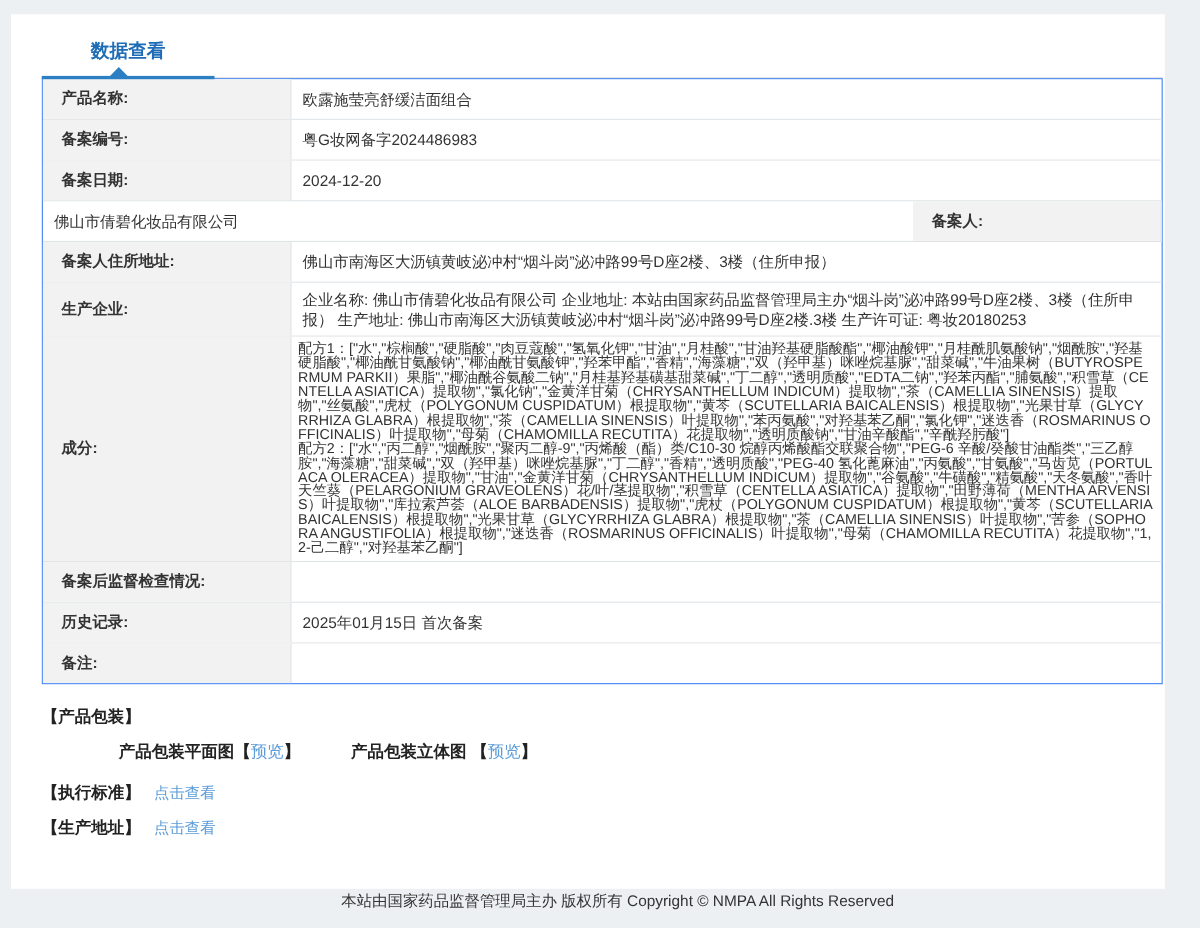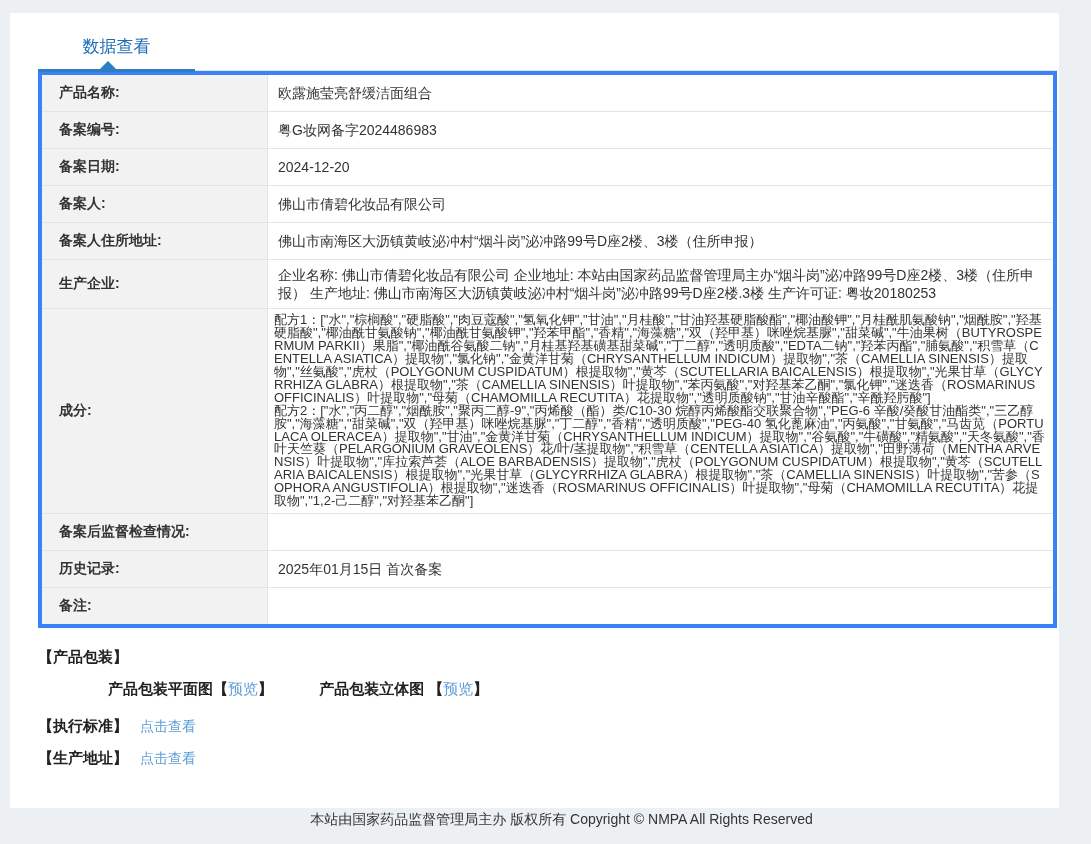--- a/index.html
+++ b/index.html
@@ -18,21 +18,21 @@
     background: #ffffff;
     box-sizing: border-box;
     padding: 0 0 0 0;
   }
   
   .tabbar { padding: 22px 0 0 28px; }
   .tab-label {
     width: 157px;
     text-align: center;
     font-size: 17px;
-    font-weight: normal;
+    font-weight: bold;
     color: #1e6cb5;
     padding-bottom: 12px;
     cursor: pointer;
   }
   .tab-line { height: 1px; background: #e4e4e4; margin: 0 2px 0 28px; position: relative; }
   .tab-line-active { position: absolute; left: 0; top: -1px; width: 157px; height: 3px; background: #2b7fc2; }
   .tab-tri {
     position: absolute; left: 62px; top: -8px;
     width: 0; height: 0;
     border-left: 8px solid transparent;
@@ -42,21 +42,21 @@
   
   .section-title {
     margin: 22px 0 7px 28px;
     font-size: 15px;
     font-weight: bold;
     color: #222;
   }
   
   .info-table {
     margin: 0 2px 4px 28px;
-    border: 4px solid #3b82f6;
+    border: 1px solid #3b82f6;
     box-sizing: border-box;
   }
   .row { display: flex; border-bottom: 1px solid #e2e5e8; }
   .row:last-child { border-bottom: none; }
   .cell { box-sizing: border-box; display: flex; align-items: center; }
   .cell.label {
     width: 226px;
     min-width: 226px;
     background: #f2f2f2;
     border-right: 1px solid #e2e5e8;
@@ -123,22 +123,22 @@
     </div>
     <div class="row single">
       <div class="cell label">备案编号:</div>
       <div class="cell value">粤G妆网备字2024486983</div>
     </div>
     <div class="row single">
       <div class="cell label">备案日期:</div>
       <div class="cell value">2024-12-20</div>
     </div>
     <div class="row single">
+      <div class="cell value">佛山市倩碧化妆品有限公司</div>
       <div class="cell label">备案人:</div>
-      <div class="cell value">佛山市倩碧化妆品有限公司</div>
     </div>
     <div class="row single">
       <div class="cell label">备案人住所地址:</div>
       <div class="cell value">佛山市南海区大沥镇黄岐泌冲村“烟斗岗”泌冲路99号D座2楼、3楼（住所申报）</div>
     </div>
     <div class="row">
       <div class="cell label">生产企业:</div>
       <div class="cell value">企业名称: 佛山市倩碧化妆品有限公司 企业地址: 本站由国家药品监督管理局主办“烟斗岗”泌冲路99号D座2楼、3楼（住所申报） 生产地址: 佛山市南海区大沥镇黄岐泌冲村“烟斗岗”泌冲路99号D座2楼.3楼 生产许可证: 粤妆20180253</div>
     </div>
     <div class="row tall">

